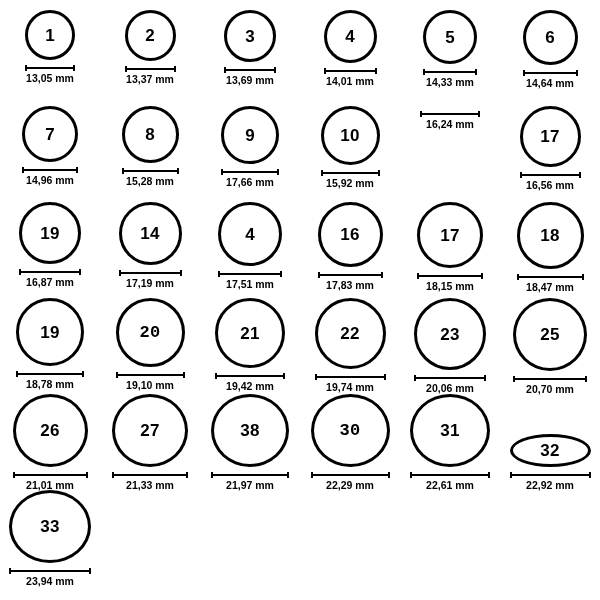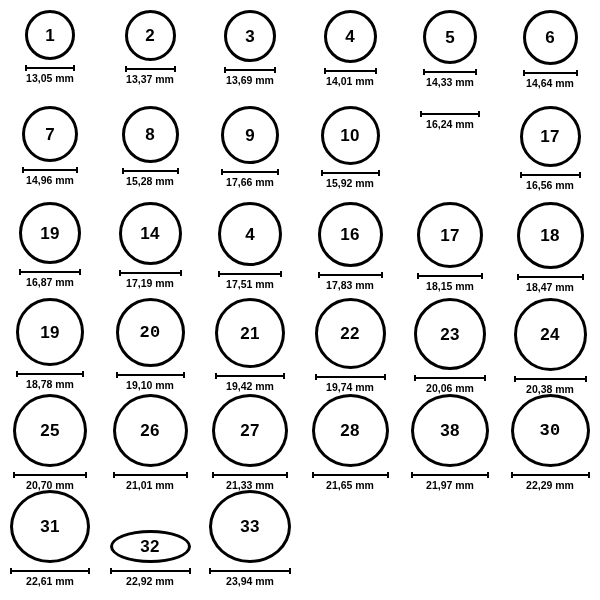--- a/index.html
+++ b/index.html
@@ -286,29 +286,20 @@
       <div class="cell">
         <div class="ring" style="width: 72px; height: 72px;">
           <span class="ring-label">23</span>
         </div>
         <div class="dim">
           <div class="dim-bar" style="width: 72px;"></div>
           <div class="dim-text">20,06 mm</div>
         </div>
       </div>
       <div class="cell">
-        <div class="ring" style="width: 73px; height: 73px;">
-          <span class="ring-label">24</span>
-        </div>
-        <div class="dim">
-          <div class="dim-bar" style="width: 73px;"></div>
-          <div class="dim-text">20,38 mm</div>
-        </div>
-      </div>
-      <div class="cell">
         <div class="ring" style="width: 74px; height: 74px;">
           <span class="ring-label">25</span>
         </div>
         <div class="dim">
           <div class="dim-bar" style="width: 74px;"></div>
           <div class="dim-text">20,70 mm</div>
         </div>
       </div>
       <div class="cell">
         <div class="ring" style="width: 75px; height: 75px;">
@@ -319,29 +310,20 @@
           <div class="dim-text">21,01 mm</div>
         </div>
       </div>
       <div class="cell">
         <div class="ring" style="width: 76px; height: 76px;">
           <span class="ring-label">27</span>
         </div>
         <div class="dim">
           <div class="dim-bar" style="width: 76px;"></div>
           <div class="dim-text">21,33 mm</div>
-        </div>
-      </div>
-      <div class="cell">
-        <div class="ring" style="width: 77px; height: 77px;">
-          <span class="ring-label">28</span>
-        </div>
-        <div class="dim">
-          <div class="dim-bar" style="width: 77px;"></div>
-          <div class="dim-text">21,65 mm</div>
         </div>
       </div>
       <div class="cell">
         <div class="ring" style="width: 78px; height: 78px;">
           <span class="ring-label">38</span>
         </div>
         <div class="dim">
           <div class="dim-bar" style="width: 78px;"></div>
           <div class="dim-text">21,97 mm</div>
         </div>

